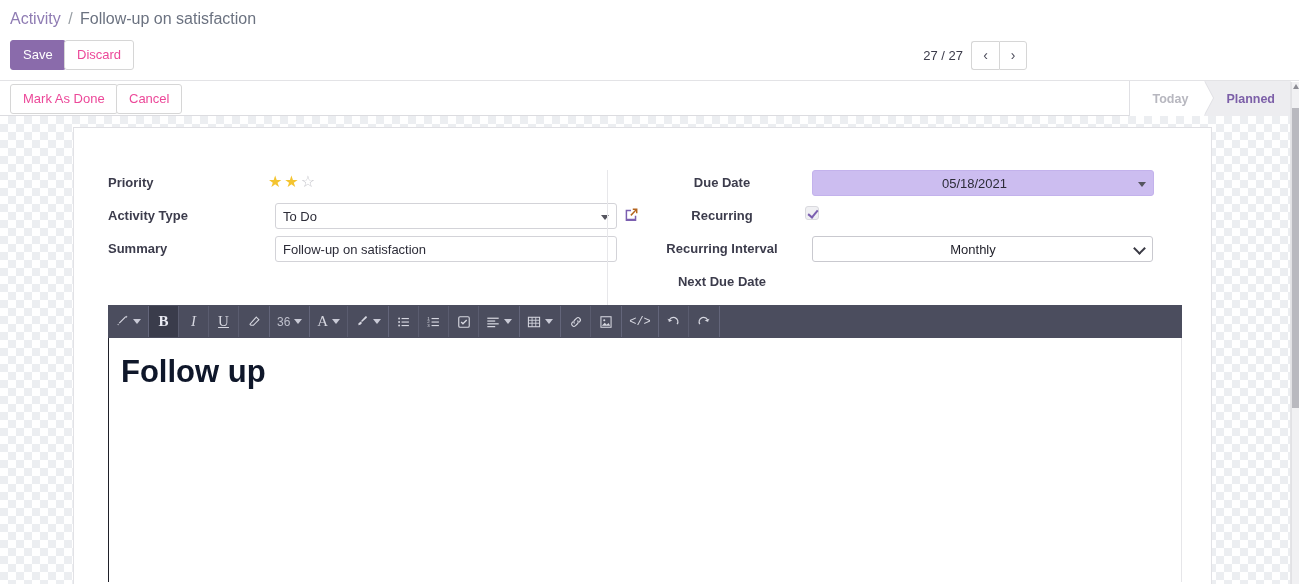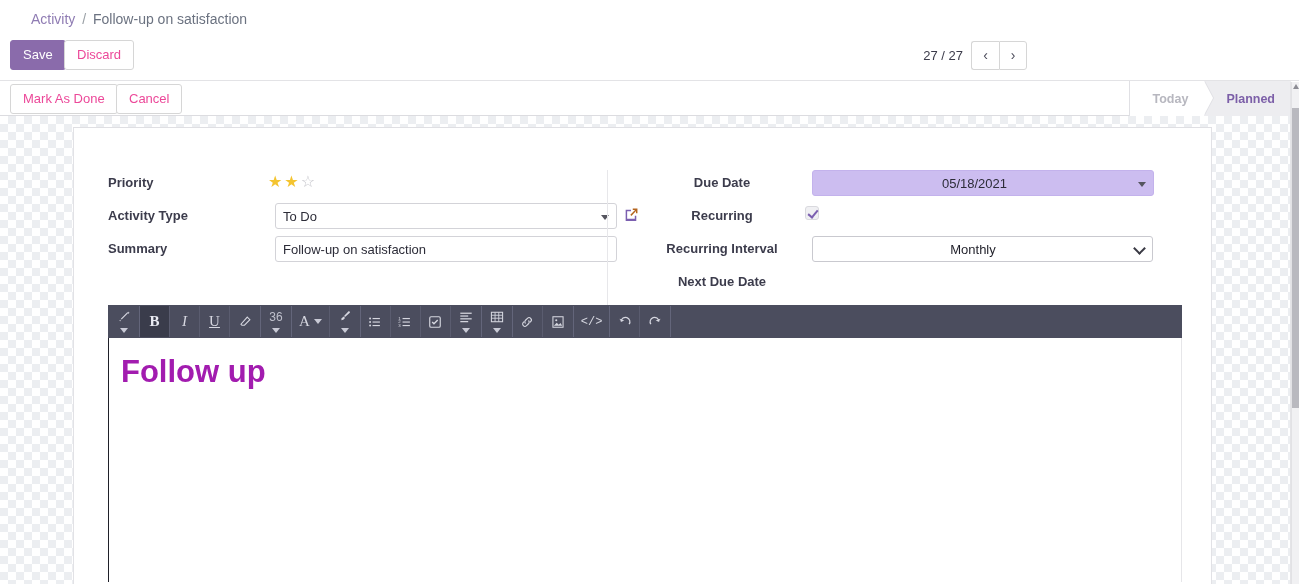--- a/index.html
+++ b/index.html
@@ -16,24 +16,23 @@
   
   .app {
     position: relative;
     width: 1299px; height: 584px;
     background: #ffffff;
   }
 
   
   .breadcrumb {
     position: absolute; left: 10px; top: 6px;
-    font-size: 14px;
+    font-size: 16px;
     line-height: 26px;
     white-space: nowrap;
-    margin-left: 21px;
   }
   .bc-link { color: #8f7cb3; }
   .bc-sep { color: #9aa0a6; margin: 0 3px; }
   .bc-current { color: #6b7280; }
 
   
   .cp-row1 {
     position: absolute; left: 0; top: 40px;
     width: 1039px; height: 32px;
   }
@@ -319,21 +318,21 @@
     align-items: center;
     justify-content: center;
     gap: 4px;
     color: #d6d7e0;
     font-size: 13px;
     cursor: pointer;
     border-right: 1px solid #5a5c6f;
     background: transparent;
     white-space: nowrap;
   }
-  .tgroup > .tbtn:last-child { border-right: none; flex-direction: column; }
+  .tgroup > .tbtn:last-child { border-right: none; }
   .tbtn.active { background: #3a3c4b; color: #e9eaf2; }
   .tbtn .tcaret {
     width: 0; height: 0;
     border-left: 4px solid transparent;
     border-right: 4px solid transparent;
     border-top: 5px solid #c9cad6;
     display: inline-block;
   }
   .tb-b { font-weight: bold; font-family: "Liberation Serif", serif; font-size: 15px; }
   .tb-i { font-style: italic; font-family: "Liberation Serif", serif; font-size: 15px; }
@@ -347,21 +346,21 @@
     border-left: 1px solid #1f2029;
     border-right: 1px solid #e6e6e9;
     background: #ffffff;
     padding: 14px 12px 0 12px;
     overflow: hidden;
   }
   .editor-title {
     font-size: 31px;
     line-height: 40px;
     font-weight: bold;
-    color: #a21caf;
+    color: #0f172a;
     margin: 0;
   }
 
   
   .scrollbar {
     position: absolute;
     right: 0; top: 82px;
     width: 8px; height: 502px;
     background: #f1f1f3;
     border-left: 1px solid #e2e2e5;

